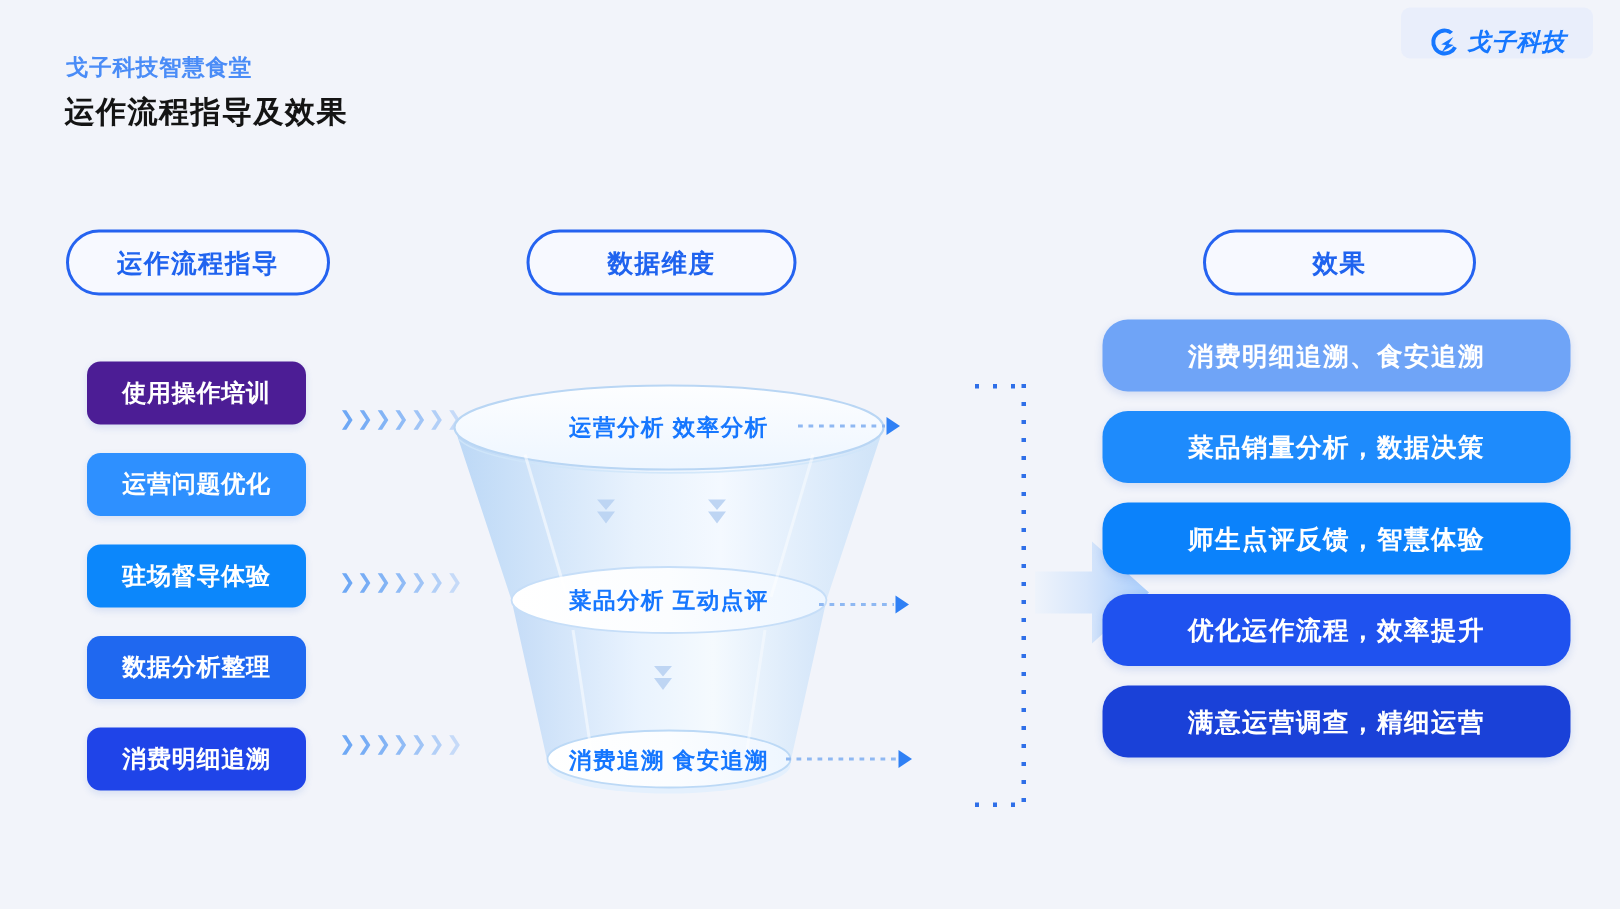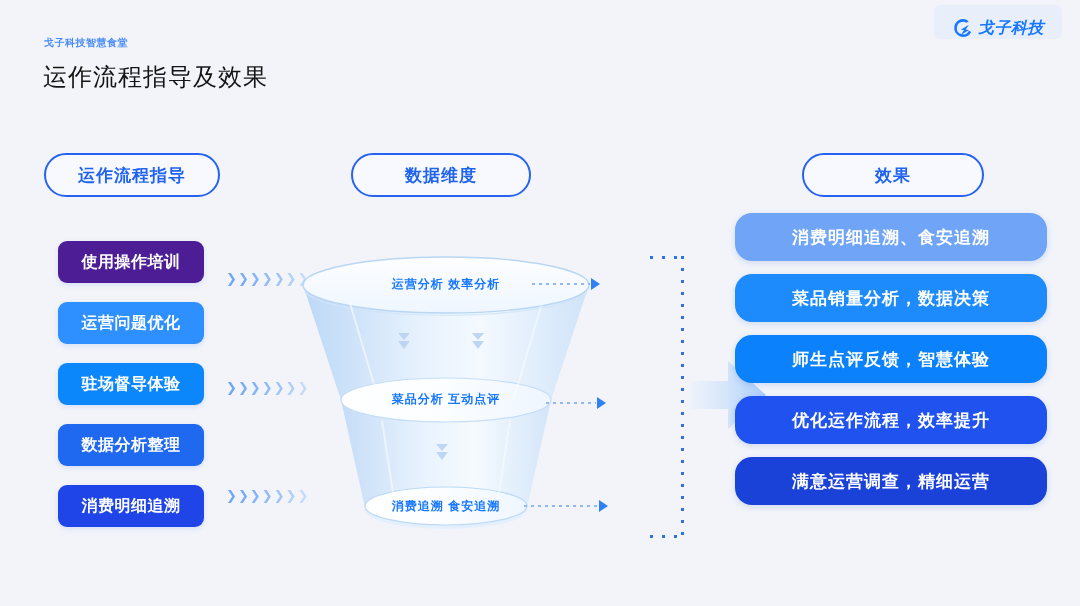--- a/index.html
+++ b/index.html
@@ -46,31 +46,31 @@
     color: #1677ff;
     letter-spacing: 0.5px;
     font-style: italic;
   }
 
   
   .eyebrow {
     position: absolute;
     left: 44px;
     top: 36px;
-    font-size: 10px;
+    font-size: 15px;
     font-weight: bold;
     color: #4a8cf7;
     letter-spacing: 0.5px;
   }
   .headline {
     position: absolute;
     left: 43px;
     top: 61px;
-    font-size: 24px;
-    font-weight: normal;
+    font-size: 20px;
+    font-weight: bold;
     color: #141414;
     letter-spacing: 1px;
   }
 
   
   .pill {
     position: absolute;
     height: 40px;
     border: 2px solid #2563f0;
     border-radius: 22px;
@@ -135,21 +135,21 @@
   
   .funnel-wrap {
     position: absolute;
     left: 286px;
     top: 248px;
     width: 320px;
     height: 300px;
   }
   .funnel-label {
     position: absolute;
-    font-size: 12px;
+    font-size: 15px;
     font-weight: bold;
     color: #1677ff;
     letter-spacing: 1px;
     white-space: nowrap;
     text-align: center;
   }
   .fl-1 { left: 0;  top: 28px;  width: 320px; }
   .fl-2 { left: 0;  top: 143px; width: 320px; }
   .fl-3 { left: 0;  top: 250px; width: 320px; }
 

